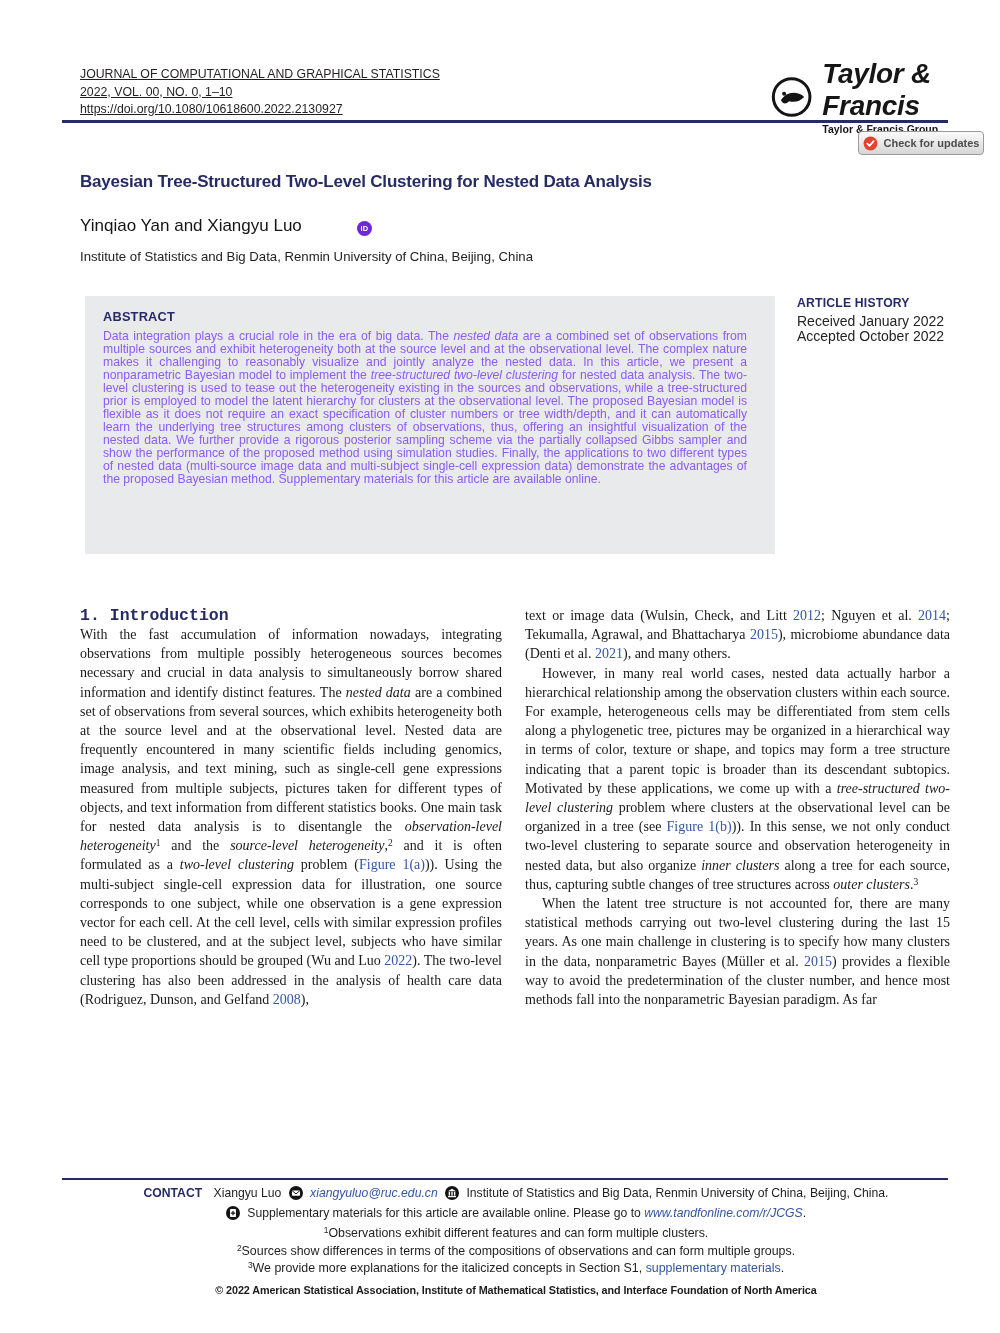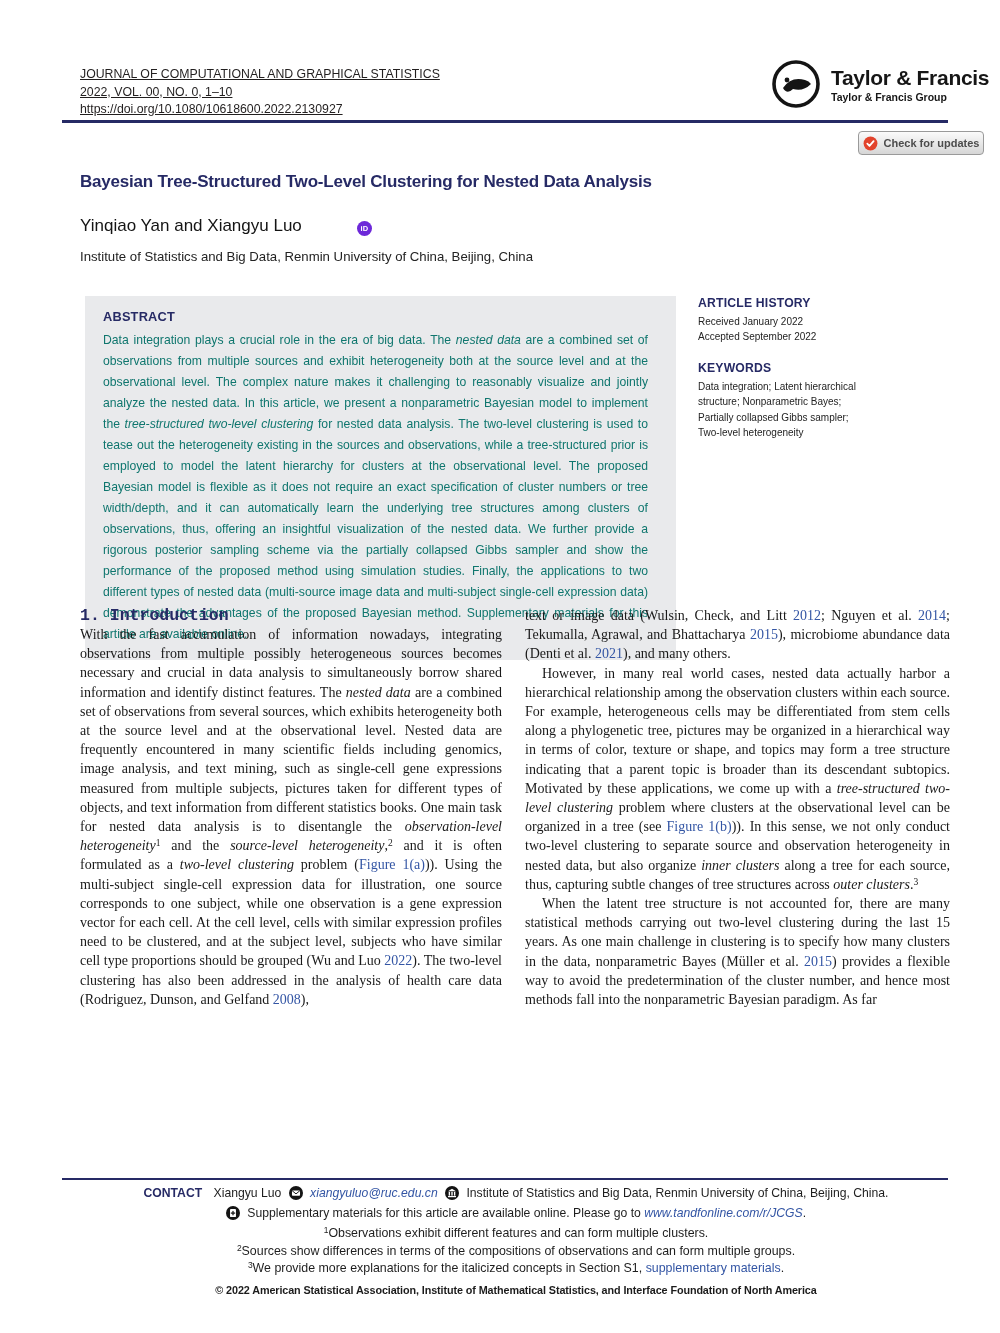--- a/index.html
+++ b/index.html
@@ -9,46 +9,46 @@
   }
   *{margin:0;padding:0;box-sizing:border-box;}
   html,body{background:#ffffff;}
   body{font-family:"Liberation Sans",sans-serif;color:var(--ink);}
   .page{position:relative;width:1000px;height:1333px;background:#fff;overflow:hidden;}
 
   
   .journal-info{position:absolute;left:80px;top:66px;font-size:12.3px;line-height:17.5px;color:#221f1f;text-decoration:underline;}
   .journal-info .doi{color:#221f1f;text-decoration:none;}
   .logo{position:absolute;left:770px;top:58px;display:flex;align-items:center;gap:9px;}
-  .logo-text .pub-name{font-size:21px;font-weight:600;color:#161616;letter-spacing:-0.3px;}
+  .logo-text .pub-name{font-size:28px;font-weight:600;color:#161616;letter-spacing:-0.3px;font-style:italic;}
   .logo-text .pub-group{font-size:10.5px;font-weight:700;color:#161616;margin-top:1px;}
   .header-rule{position:absolute;left:62px;top:120px;width:886px;height:3px;background:var(--navy);}
 
   .check-btn{position:absolute;left:822px;top:131px;width:126px;height:24px;border:1px solid #9a9a9a;
     border-radius:4px;background:linear-gradient(#fbfbfb,#d6d6d6);display:flex;align-items:center;
     justify-content:center;gap:6px;cursor:pointer;margin-left:36px;}
   .check-btn span{font-size:11px;font-weight:700;color:#4c4c4c;}
 
   
   .paper-title{position:absolute;left:80px;top:172px;width:868px;font-size:17px;font-weight:700;
     color:var(--navy);letter-spacing:-0.2px;}
   .authors{position:absolute;left:80px;top:216px;font-size:17px;color:#141414;display:flex;align-items:flex-end;gap:15px;}
   .orcid{display:inline-flex;width:15px;height:15px;border-radius:50%;background:#6d28d9;color:#fff;
     font-size:7.5px;font-weight:700;align-items:center;justify-content:center;cursor:pointer;margin-left:40px;}
   .affiliation{position:absolute;left:80px;top:249px;font-size:13.2px;color:#232323;}
 
   
   .abstract-row{position:absolute;left:85px;top:296px;display:flex;gap:22px;}
-  .abstract-box{width:591px;min-height:258px;background:#e9eaec;padding:13px 28px 15px 18px;}
+  .abstract-box{width:690px;min-height:258px;background:#e9eaec;padding:13px 28px 15px 18px;}
   .abstract-box h3{font-size:12.8px;font-weight:700;color:var(--navy);letter-spacing:0.2px;margin-bottom:6px;}
-  .abstract-box p{font-size:12.2px;line-height:21px;text-align:justify;color:#0f766e;}
+  .abstract-box p{font-size:12.2px;line-height:13px;text-align:justify;color:#8b5cf6;}
   .side-col{width:164px;}
   .side-col h3{font-size:12.2px;font-weight:700;color:var(--navy);letter-spacing:0.2px;margin-bottom:4px;}
   .side-col .block{margin-bottom:16px;}
-  .side-col p{font-size:10px;line-height:15.4px;color:#242424;}
+  .side-col p{font-size:14px;line-height:15.4px;color:#242424;}
 
   
   .columns{position:absolute;left:80px;top:606px;display:flex;gap:23px;}
   .col-left{width:422px;}
   .col-right{width:425px;}
   .intro-heading{font-size:16.5px;font-weight:700;color:var(--navy);font-family:Liberation Mono, monospace;}
   .intro-heading .num{margin-right:10px;}
   .body-text{font-family:"Liberation Serif",serif;font-size:14px;line-height:19.2px;
     text-align:justify;color:#191919;}
   .body-text.indent{text-indent:17px;}
@@ -112,25 +112,21 @@
 
   <div class="abstract-row">
     <div class="abstract-box">
       <h3>ABSTRACT</h3>
       <p><span>Data integration plays a crucial role in the era of big data. The </span><span class="rt-i">nested data</span><span> are a combined set of observations from multiple sources and exhibit heterogeneity both at the source level and at the observational level. The complex nature makes it challenging to reasonably visualize and jointly analyze the nested data. In this article, we present a nonparametric Bayesian model to implement the </span><span class="rt-i">tree-structured two-level clustering</span><span> for nested data analysis. The two-level clustering is used to tease out the heterogeneity existing in the sources and observations, while a tree-structured prior is employed to model the latent hierarchy for clusters at the observational level. The proposed Bayesian model is flexible as it does not require an exact specification of cluster numbers or tree width/depth, and it can automatically learn the underlying tree structures among clusters of observations, thus, offering an insightful visualization of the nested data. We further provide a rigorous posterior sampling scheme via the partially collapsed Gibbs sampler and show the performance of the proposed method using simulation studies. Finally, the applications to two different types of nested data (multi-source image data and multi-subject single-cell expression data) demonstrate the advantages of the proposed Bayesian method. Supplementary materials for this article are available online.</span></p>
     </div>
     <div class="side-col">
       <div class="block">
         <h3>ARTICLE HISTORY</h3>
         <p>Received January 2022</p>
-        <p>Accepted September 2022</p>
-      </div>
-      <div class="block">
-        <h3>KEYWORDS</h3>
-        <p>Data integration; Latent hierarchical structure; Nonparametric Bayes; Partially collapsed Gibbs sampler; Two-level heterogeneity</p>
+        <p>Accepted October 2022</p>
       </div>
     </div>
   </div>
 
   <div class="columns">
     <div class="col-left">
       <div class="intro-heading">
         <span class="num">1.</span><span>Introduction</span>
       </div>
       <p class="body-text"><span>With the fast accumulation of information nowadays, integrating observations from multiple possibly heterogeneous sources becomes necessary and crucial in data analysis to simultaneously borrow shared information and identify distinct features. The </span><span class="rt-i">nested data</span><span> are a combined set of observations from several sources, which exhibits heterogeneity both at the source level and at the observational level. Nested data are frequently encountered in many scientific fields including genomics, image analysis, and text mining, such as single-cell gene expressions measured from multiple subjects, pictures taken for different types of objects, and text information from different statistics books. One main task for nested data analysis is to disentangle the </span><span class="rt-i">observation-level heterogeneity</span><span class="rt-sup">1</span><span> and the </span><span class="rt-i">source-level heterogeneity</span><span>,</span><span class="rt-sup">2</span><span> and it is often formulated as a </span><span class="rt-i">two-level clustering</span><span> problem (</span><span class="rt-link">Figure 1(a)</span><span>)). Using the multi-subject single-cell expression data for illustration, one source corresponds to one subject, while one observation is a gene expression vector for each cell. At the cell level, cells with similar expression profiles need to be clustered, and at the subject level, subjects who have similar cell type proportions should be grouped (Wu and Luo </span><span class="rt-link">2022</span><span>). The two-level clustering has also been addressed in the analysis of health care data (Rodriguez, Dunson, and Gelfand </span><span class="rt-link">2008</span><span>),</span></p>

